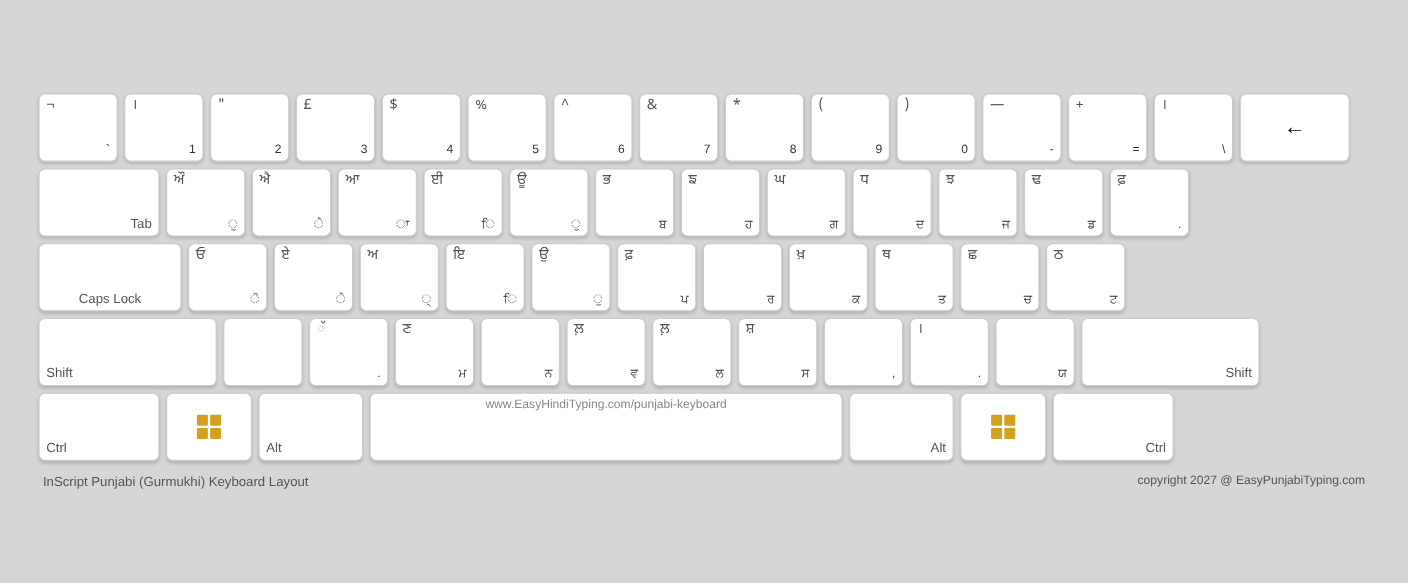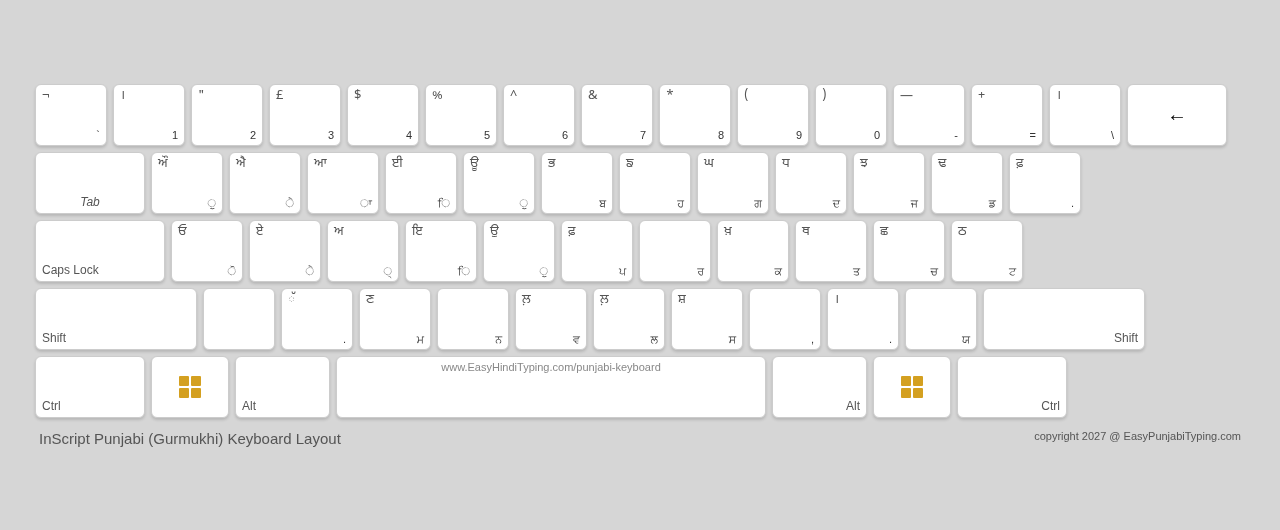--- a/index.html
+++ b/index.html
@@ -57,21 +57,21 @@
     .key-width-win { width: 78px; justify-content: center; align-items: center; }
     .key-width-alt { width: 95px; }
     .key-width-space { width: 430px; justify-content: center; align-items: center; }
     .footer {
       display: flex;
       justify-content: space-between;
       padding: 6px 4px 0 4px;
       width: 100%;
     }
     .footer-left {
-      font-size: 15px;
+      font-size: 12px;
       color: #555;
       text-align: right;
     }
     .footer-right {
       font-size: 11px;
       color: #555;
     }
     .win-icon {
       display: grid;
       grid-template-columns: 1fr 1fr;
@@ -149,21 +149,21 @@
       <div class="key key-width-1">
         <span class="top-left symbol">।</span>
         <span class="bottom-right num">\</span>
       </div>
       <div class="key key-width-backspace" style="justify-content:center; align-items:center;">
         <span style="font-size:20px;">←</span>
       </div>
     </div>
 
     <div class="row">
-      <div class="key key-width-tab" style="justify-content:flex-end; align-items:center;font-style:italic;">
+      <div class="key key-width-tab" style="justify-content:flex-end; align-items:flex-end;">
         <span style="font-size:12px; color:#555; margin-top:auto;">Tab</span>
       </div>
       <div class="key key-width-1">
         <span class="top-left gurmukhi-sm">ਔ</span>
         <span class="bottom-right gurmukhi-sm">ੁ</span>
       </div>
       <div class="key key-width-1">
         <span class="top-left gurmukhi-sm">ਐ</span>
         <span class="bottom-right gurmukhi-sm">ੇ</span>
       </div>
@@ -203,21 +203,21 @@
         <span class="top-left gurmukhi-sm">ਢ</span>
         <span class="bottom-right gurmukhi-sm">ਡ</span>
       </div>
       <div class="key key-width-1">
         <span class="top-left gurmukhi-sm">ਫ਼</span>
         <span class="bottom-right gurmukhi-sm">.</span>
       </div>
     </div>
 
     <div class="row">
-      <div class="key key-width-caps" style="justify-content:flex-end; align-items:flex-start;">
+      <div class="key key-width-caps" style="justify-content:flex-end; align-items:center;">
         <span style="font-size:12px; color:#555; margin-top:auto;">Caps Lock</span>
       </div>
       <div class="key key-width-1">
         <span class="top-left gurmukhi-sm">ਓ</span>
         <span class="bottom-right gurmukhi-sm">ੋ</span>
       </div>
       <div class="key key-width-1">
         <span class="top-left gurmukhi-sm">ਏ</span>
         <span class="bottom-right gurmukhi-sm">ੇ</span>
       </div>

